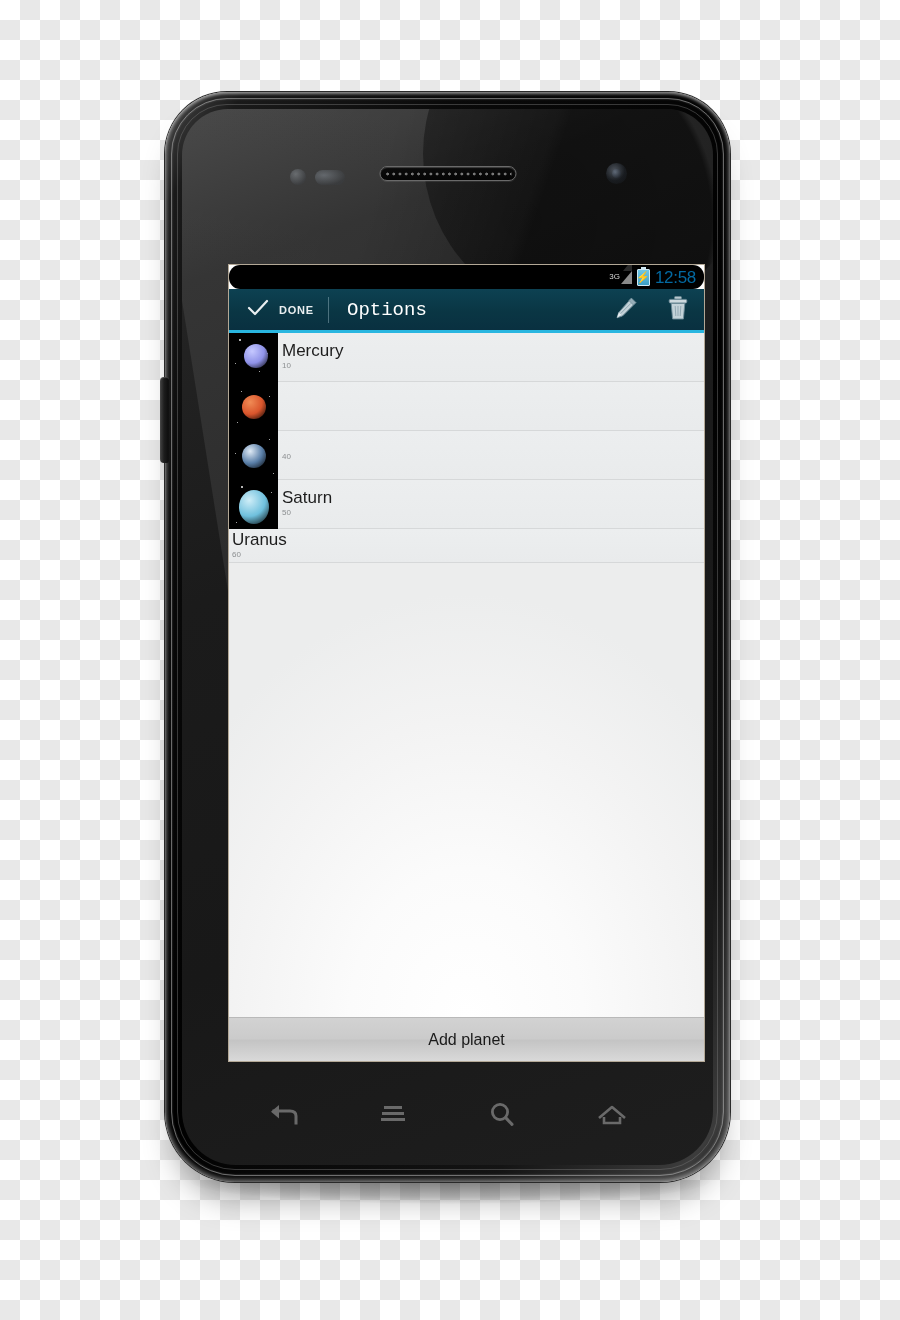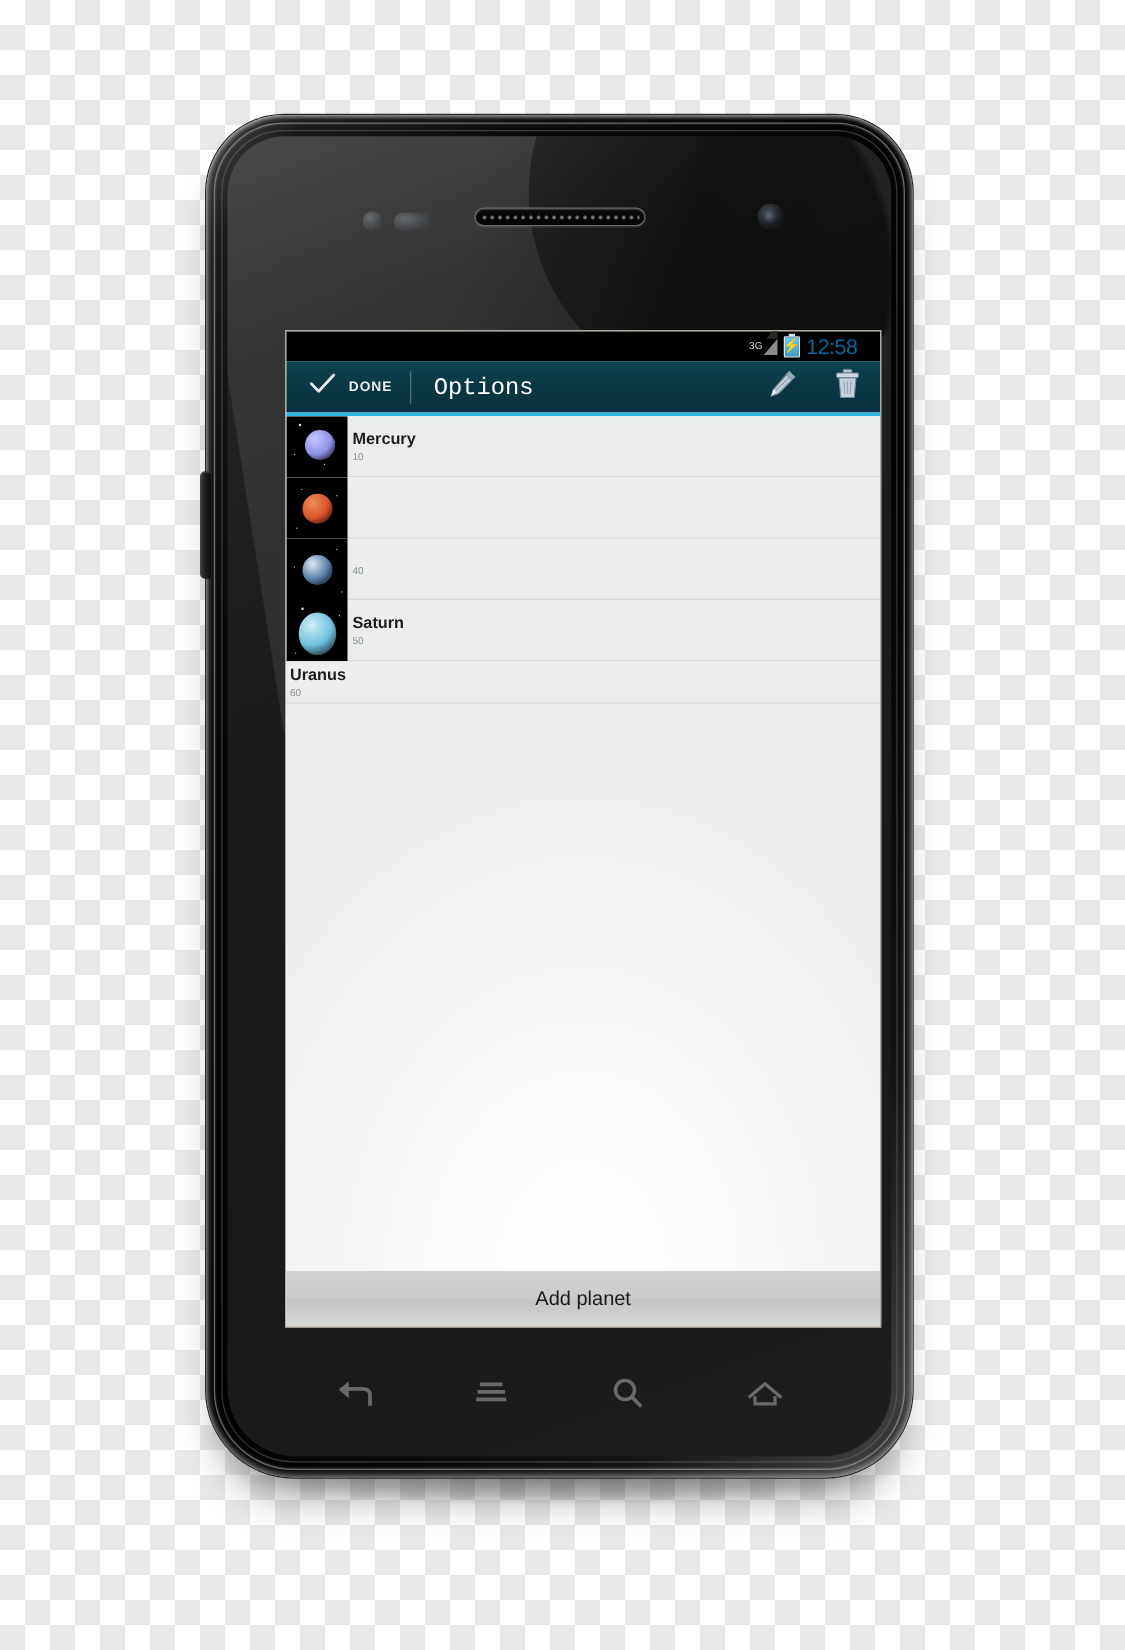--- a/index.html
+++ b/index.html
@@ -132,23 +132,24 @@
     flex-direction: column;
   }
 
   
   #status-bar {
     height: 24px;
     background: #000000;
     display: flex;
     align-items: center;
     justify-content: flex-end;
-    padding-right: 18px;
+    padding-right: 8px;
     gap: 5px;
     flex: none;
+    border-radius: 11px;
   }
   #signal-icon { display: flex; align-items: flex-end; gap: 1px; }
   #network-type {
     color: #d8d8d8; font-size: 8px; line-height: 8px;
     font-family: "Liberation Sans", sans-serif;
     align-self: flex-start; margin-top: 2px;
   }
   #signal-triangle {
     width: 0; height: 0;
     border-left: 11px solid transparent;
@@ -250,23 +251,23 @@
   }
   .row-text {
     padding-left: 4px;
     display: flex;
     flex-direction: column;
     justify-content: center;
     flex: 1;
     min-width: 0;
   }
   .row-title {
-    font-size: 13px;
+    font-size: 17px;
     color: #1d1d1d;
-    font-weight: bold;
+    font-weight: normal;
     line-height: 15px;
     font-family: "Liberation Sans", sans-serif;
   }
   .row-sub {
     font-size: 8px;
     color: #8c8f91;
     line-height: 11px;
     margin-top: 2px;
     font-family: "Liberation Sans", sans-serif;
   }

